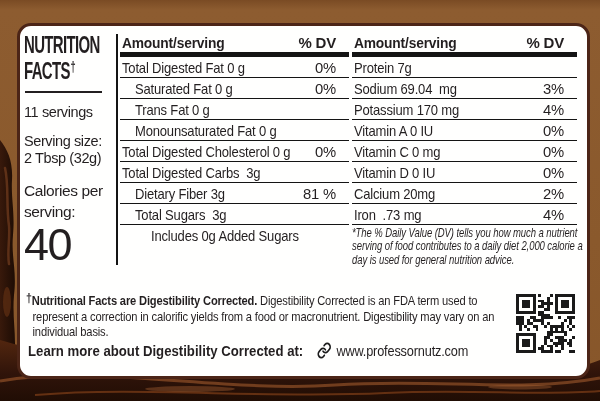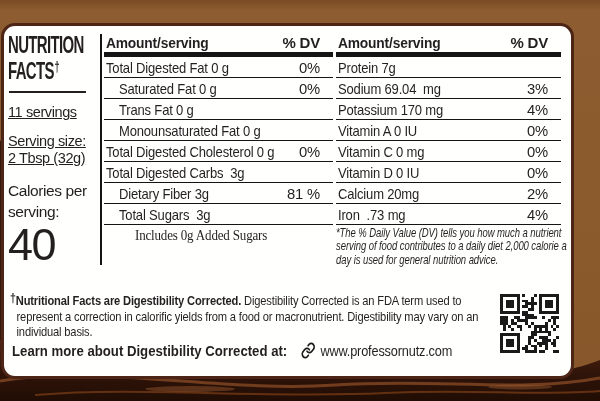--- a/index.html
+++ b/index.html
@@ -3,50 +3,50 @@
 <meta charset="utf-8">
 <style>
   html,body{margin:0;padding:0;background:#444;}
   .stage{
     position:relative;width:600px;height:401px;overflow:hidden;
     background:linear-gradient(180deg,#7a4b24 0px,#8d5c30 10px,#8a592c 60%,#87562a 100%);
     font-family:"Liberation Sans",sans-serif;color:#231f20;
   }
   .choc{position:absolute;left:0;top:0;}
   .panel{
-    position:absolute;left:1px;top:23px;width:573px;height:356px;
+    position:absolute;left:17px;top:23px;width:573px;height:356px;
     box-sizing:border-box;background:#fffffe;border:3px solid #4c2517;border-radius:14px;
   }
   
   .leftcol{position:absolute;left:4px;top:8px;width:92px;}
   .title{font-weight:700;font-size:23px;line-height:22px;letter-spacing:-1px;
          transform:scaleX(.65);transform-origin:0 0;white-space:nowrap;}
   .title sup{font-size:62%;vertical-align:7px;margin-left:1px;}
   .title-rule{margin:9px 1px 0;width:77px;height:2px;background:#231f20;}
-  .lp-block{margin-top:11px;font-size:14.5px;line-height:17.5px;letter-spacing:-0.4px;text-decoration:underline;}
+  .lp-block{margin-top:11px;font-size:14.5px;line-height:17.5px;letter-spacing:-0.4px;}
   .cal-block{margin-top:12px;font-size:15.5px;line-height:21px;letter-spacing:-0.4px;}
   .calval{font-size:45px;font-weight:400;line-height:43px;letter-spacing:-1.5px;margin-top:1px;}
   
   .vrule{position:absolute;left:96px;top:8px;width:2px;height:231px;background:#141414;}
   .ntable{position:absolute;top:6px;text-align:right;}
   .ntable-left{left:100px;width:229px;}
   .ntable-right{left:332px;width:225px;}
   .thead{position:relative;height:19px;font-weight:700;font-size:15px;letter-spacing:-0.2px;}
   .th-amount{position:absolute;left:2px;bottom:0;display:inline-block;
              transform:scaleX(.92);transform-origin:0 100%;white-space:pre;}
   .th-dv{position:absolute;right:13px;bottom:0;margin-top:44px;}
   .thick-rule{height:5px;background:#141414;margin-top:1px;}
   .trow{position:relative;height:20px;border-bottom:1.5px solid #141414;
         font-size:14.8px;letter-spacing:-0.2px;}
   .tlabel{position:absolute;left:2px;bottom:1px;display:inline-block;
           transform:scaleX(.88);transform-origin:0 100%;white-space:pre;}
   .tdv{position:absolute;right:13px;bottom:1px;}
   .indent-1 .tlabel{left:15px;}
   .indent-2 .tlabel{left:31px;}
-  .ntable-left .trow:last-child{border-bottom:none;font-family:Liberation Serif, serif;}
+  .ntable-left .trow:last-child{border-bottom:none;}
   
   .dv-note{position:absolute;left:332px;top:201px;width:292px;
            font-style:italic;font-size:11.9px;line-height:13.4px;letter-spacing:-0.1px;
            transform:scaleX(.8);transform-origin:0 0;}
   .footnote{position:absolute;left:6px;top:264px;width:582px;
             font-size:13.6px;line-height:15.6px;letter-spacing:-0.2px;
             transform:scaleX(.82);transform-origin:0 0;
             padding-left:8px;text-indent:-8px;}
   .fdagger{font-weight:700;vertical-align:3px;font-size:13px;}
   .fbold{font-weight:700;}

